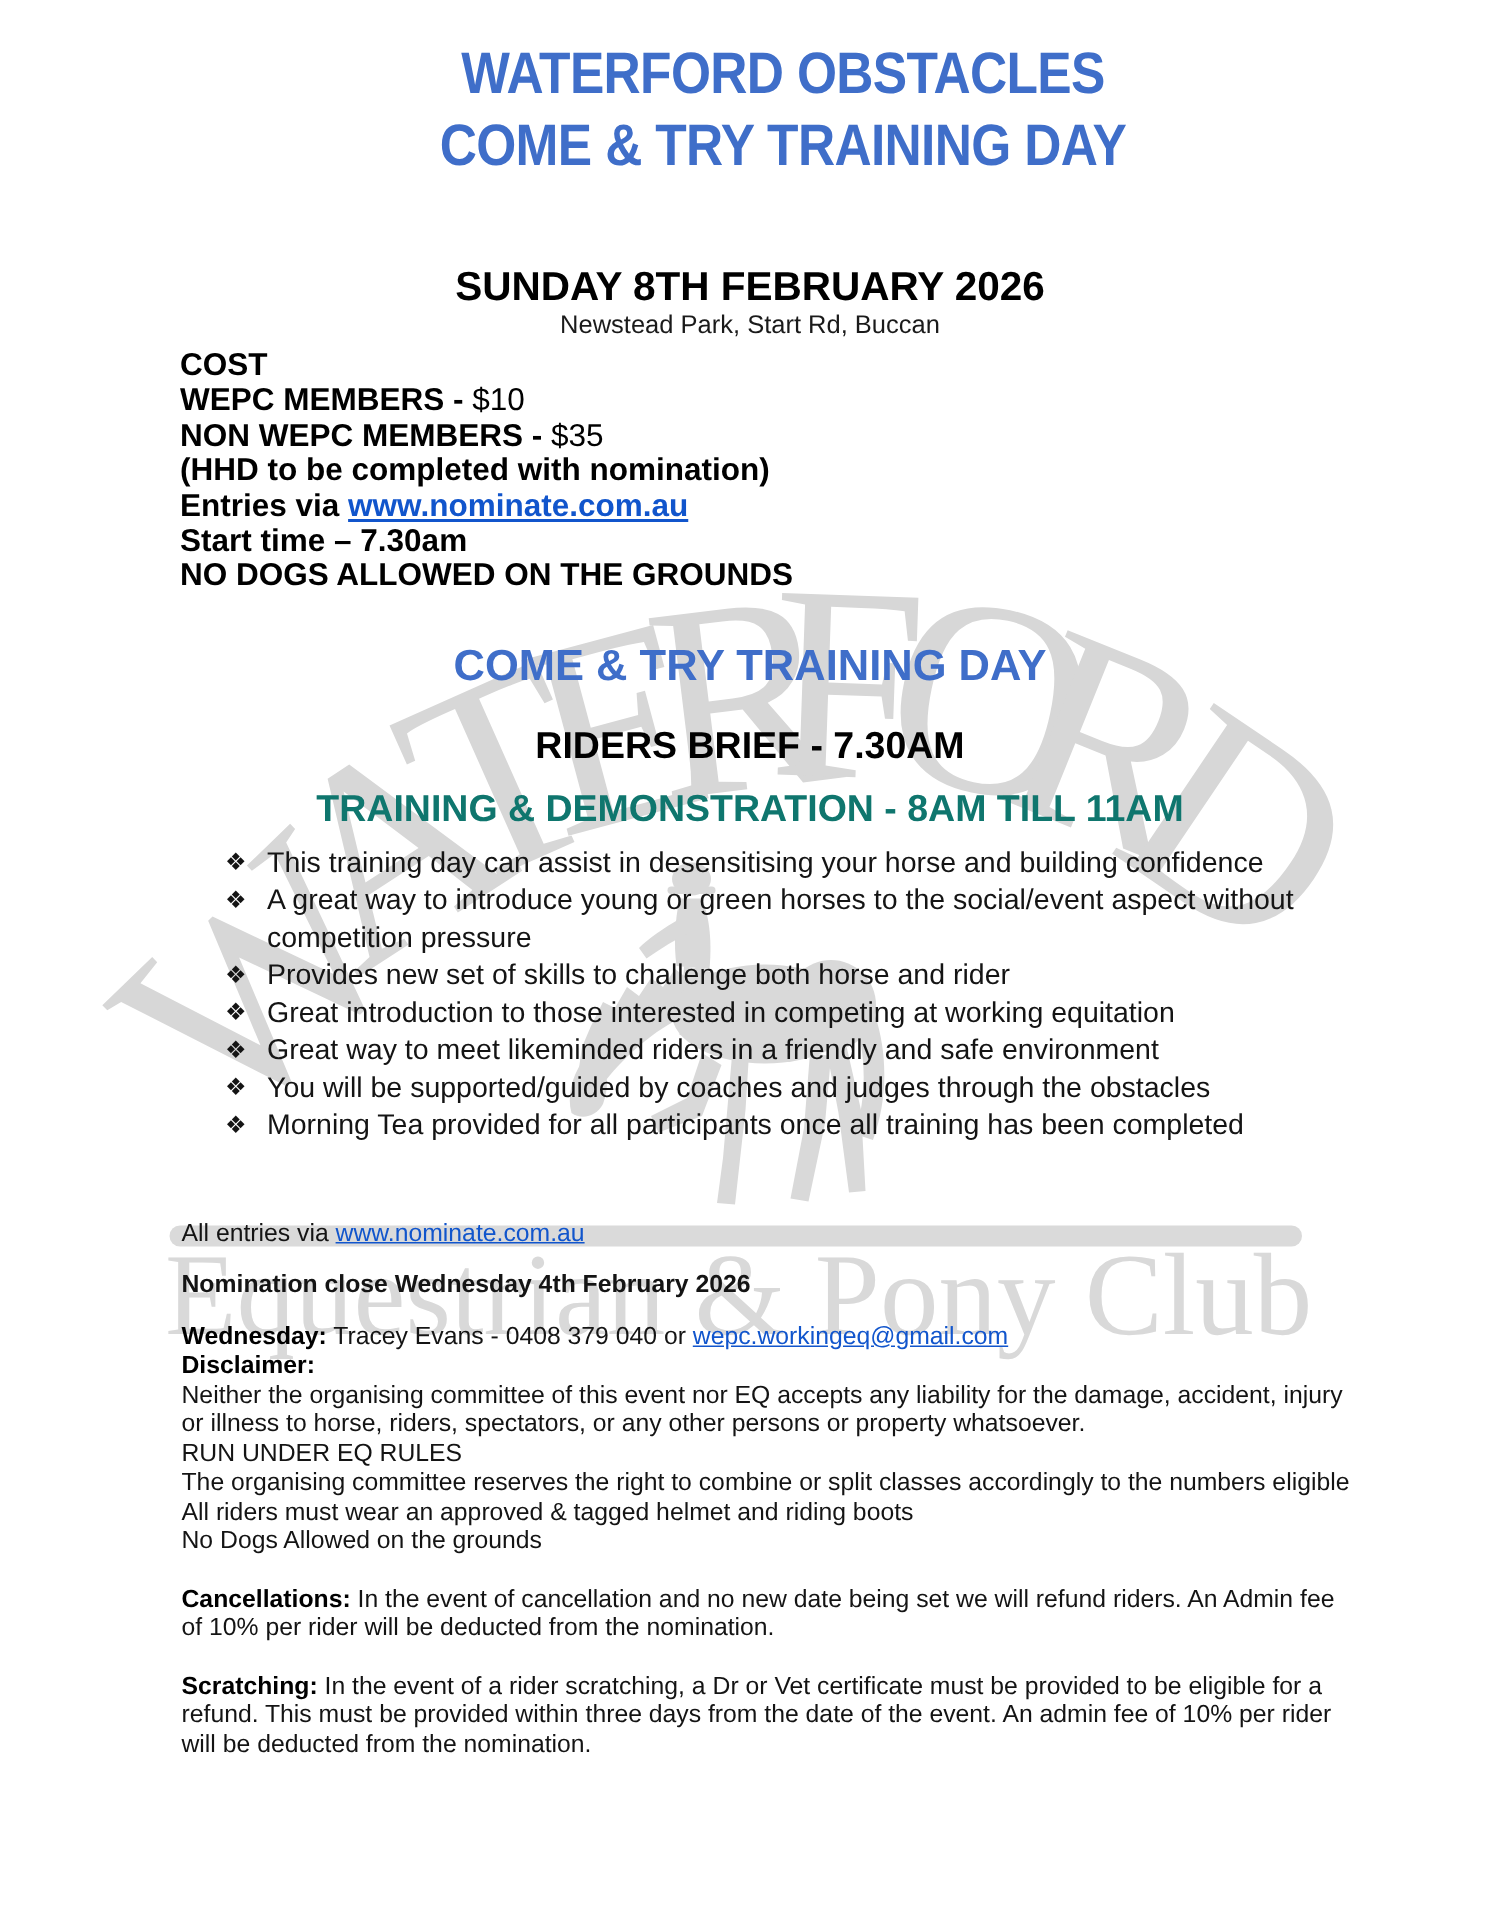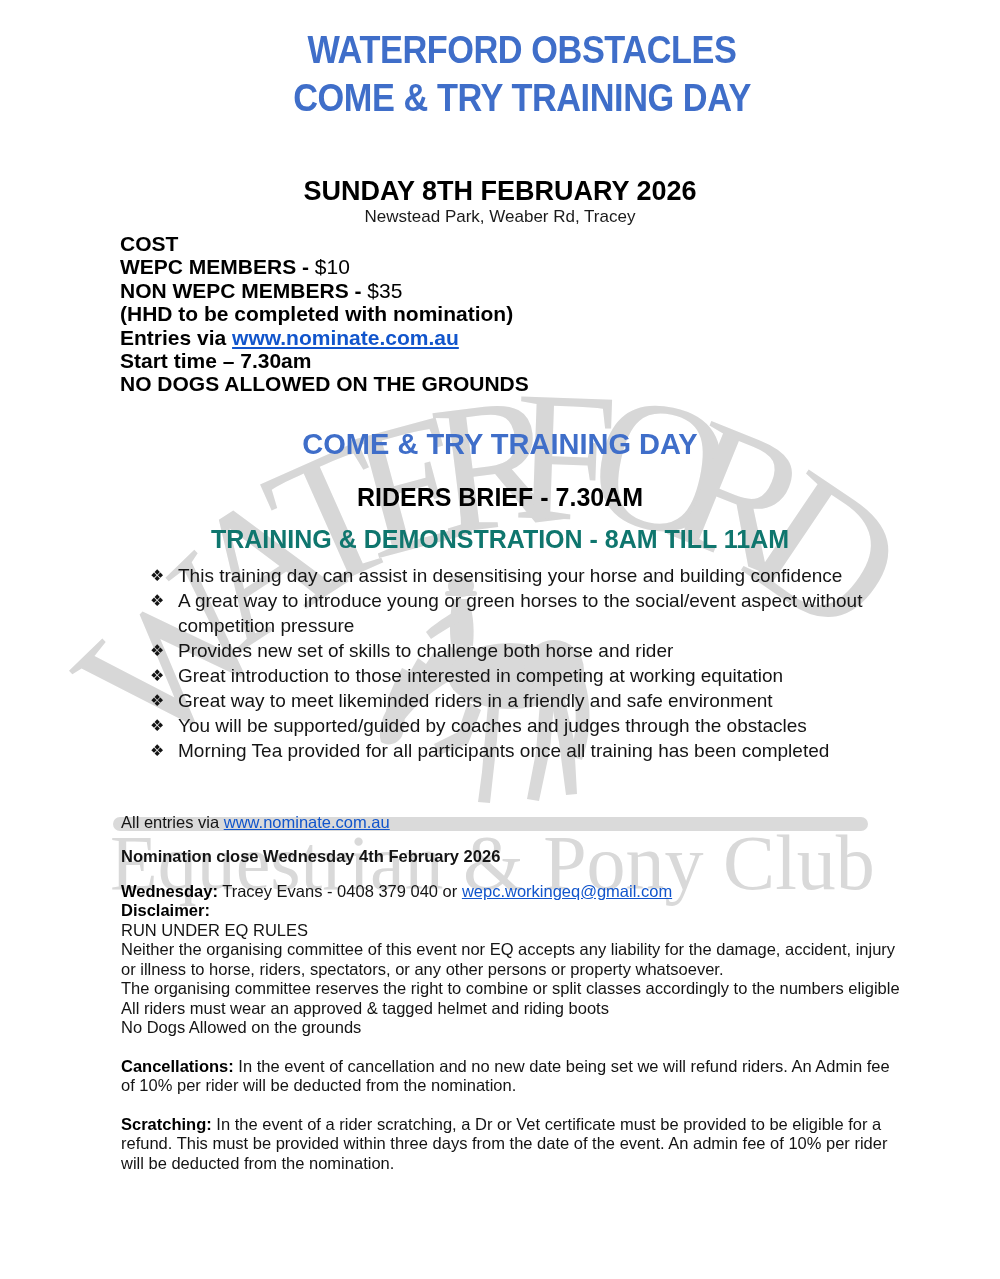--- a/index.html
+++ b/index.html
@@ -120,21 +120,21 @@
     <div class="wm-club">Equestrian &amp; Pony Club</div>
   </div>
 
   <div class="content">
     <div class="title">
       <div>WATERFORD OBSTACLES</div>
       <div>COME &amp; TRY TRAINING DAY</div>
     </div>
 
     <div class="date-heading">SUNDAY 8TH FEBRUARY 2026</div>
-    <div class="venue">Newstead Park, Weaber Rd, Tracey</div>
+    <div class="venue">Newstead Park, Start Rd, Buccan</div>
 
     <div class="cost">
       <div>COST</div>
       <div><span>WEPC MEMBERS - </span><span class="reg">$10</span></div>
       <div><span>NON WEPC MEMBERS - </span><span class="reg">$35</span></div>
       <div>(HHD to be completed with nomination)</div>
       <div><span>Entries via </span><a class="link">www.nominate.com.au</a></div>
       <div>Start time – 7.30am</div>
       <div>NO DOGS ALLOWED ON THE GROUNDS</div>
     </div>
@@ -175,22 +175,22 @@
     </ul>
 
     <div class="footer">
       <p class="sp50"><span>All entries via </span><a class="link">www.nominate.com.au</a></p>
 
       <p class="sp15 nomclose">Nomination close Wednesday 4th February 2026</p>
 
       <p class="sp15"><b class="lbl">Wednesday:</b><span> Tracey Evans - 0408 379 040 or </span><a class="link">wepc.workingeq@gmail.com</a></p>
 
       <p><b class="lbl">Disclaimer:</b></p>
+      <p>Neither the organising committee of this event nor EQ accepts any liability for the damage, accident, injury or illness to horse, riders, spectators, or any other persons or property whatsoever.</p>
       <p>RUN UNDER EQ RULES</p>
-      <p>Neither the organising committee of this event nor EQ accepts any liability for the damage, accident, injury or illness to horse, riders, spectators, or any other persons or property whatsoever.</p>
       <p>The organising committee reserves the right to combine or split classes accordingly to the numbers eligible</p>
       <p>All riders must wear an approved &amp; tagged helmet and riding boots</p>
       <p>No Dogs Allowed on the grounds</p>
 
       <p class="sp19"><b class="lbl">Cancellations:</b><span> In the event of cancellation and no new date being set we will refund riders. An Admin fee of 10% per rider will be deducted from the nomination.</span></p>
 
       <p class="sp19"><b class="lbl">Scratching:</b><span> In the event of a rider scratching, a Dr or Vet certificate must be provided to be eligible for a refund. This must be provided within three days from the date of the event. An admin fee of 10% per rider will be deducted from the nomination.</span></p>
     </div>
   </div>
 </div>

